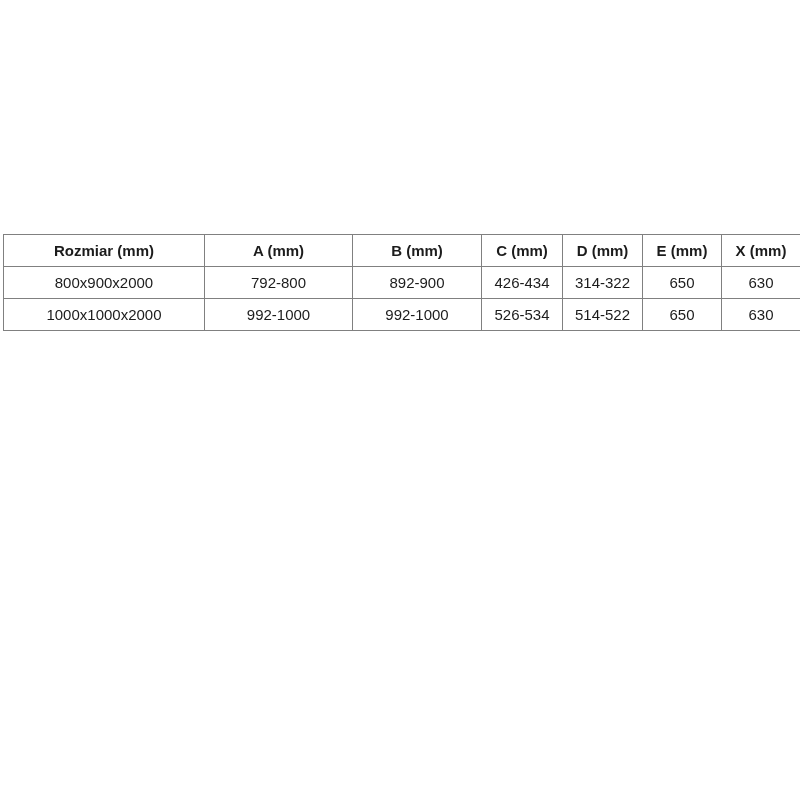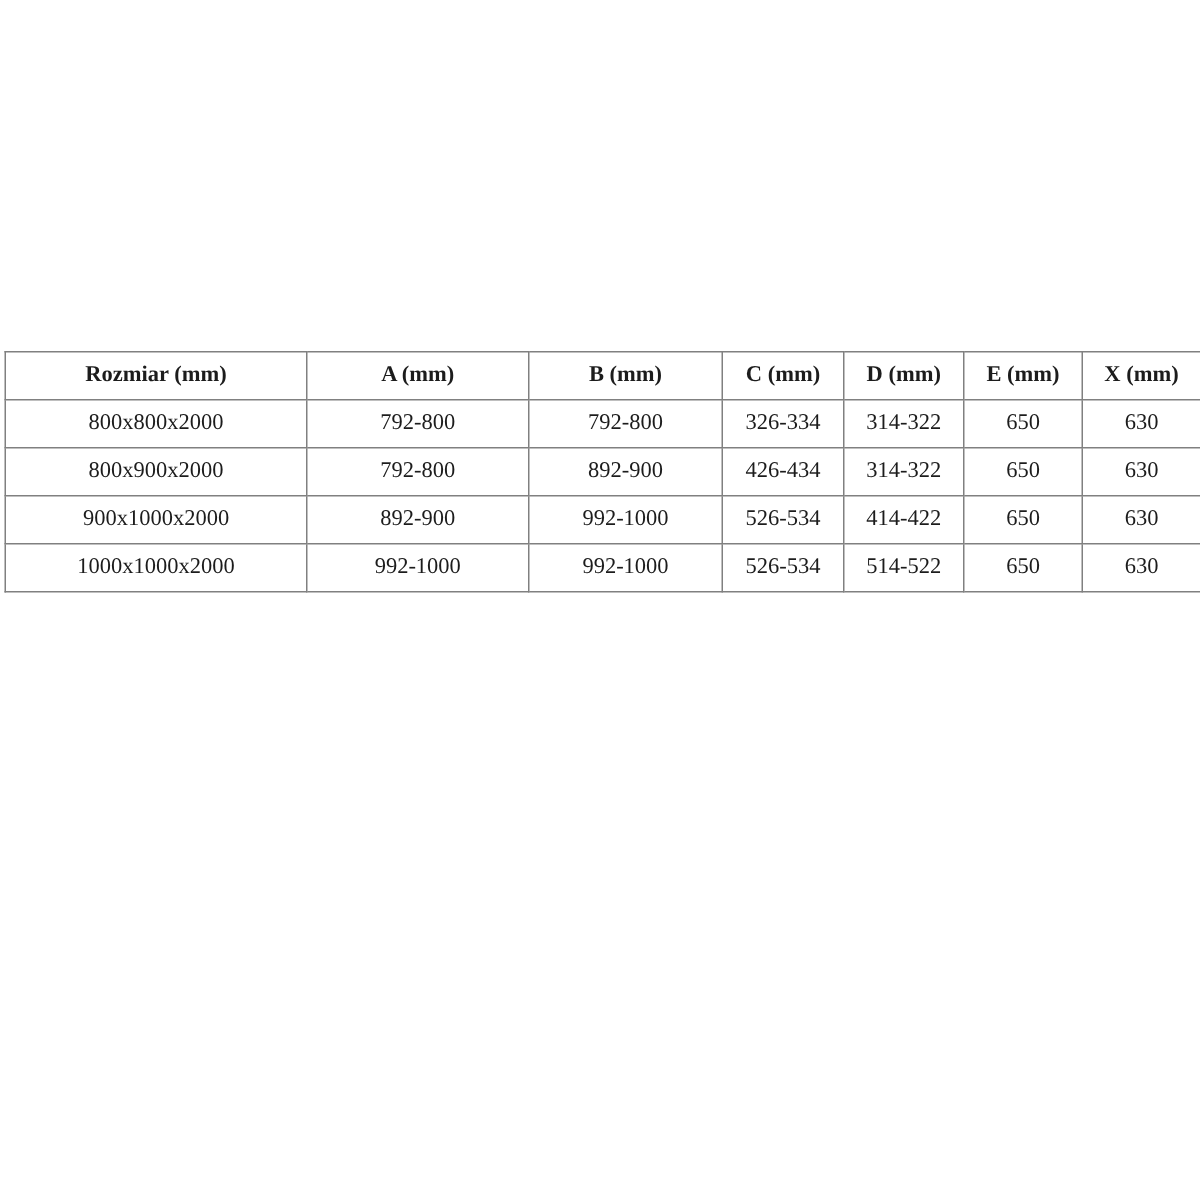--- a/index.html
+++ b/index.html
@@ -12,21 +12,21 @@
     margin: 0;
     padding: 0;
     background: var(--page-bg);
   }
   .page {
     position: relative;
     width: 800px;
     height: 800px;
     background: var(--page-bg);
     overflow: hidden;
-    font-family: Liberation Serif, serif;
+    font-family: Liberation Sans, sans-serif;
   }
   table.spec-table {
     position: absolute;
     left: 3px;
     top: 234px;
     width: 797px;
     border-collapse: collapse;
     table-layout: fixed;
   }
   table.spec-table th,
@@ -70,43 +70,25 @@
           <th>A (mm)</th>
           <th>B (mm)</th>
           <th>C (mm)</th>
           <th>D (mm)</th>
           <th>E (mm)</th>
           <th>X (mm)</th>
         </tr>
     </thead>
     <tbody>
         <tr>
-          <td>800x800x2000</td>
-          <td>792-800</td>
-          <td>792-800</td>
-          <td>326-334</td>
-          <td>314-322</td>
-          <td>650</td>
-          <td>630</td>
-        </tr>
-        <tr>
           <td>800x900x2000</td>
           <td>792-800</td>
           <td>892-900</td>
           <td>426-434</td>
           <td>314-322</td>
-          <td>650</td>
-          <td>630</td>
-        </tr>
-        <tr>
-          <td>900x1000x2000</td>
-          <td>892-900</td>
-          <td>992-1000</td>
-          <td>526-534</td>
-          <td>414-422</td>
           <td>650</td>
           <td>630</td>
         </tr>
         <tr>
           <td>1000x1000x2000</td>
           <td>992-1000</td>
           <td>992-1000</td>
           <td>526-534</td>
           <td>514-522</td>
           <td>650</td>

